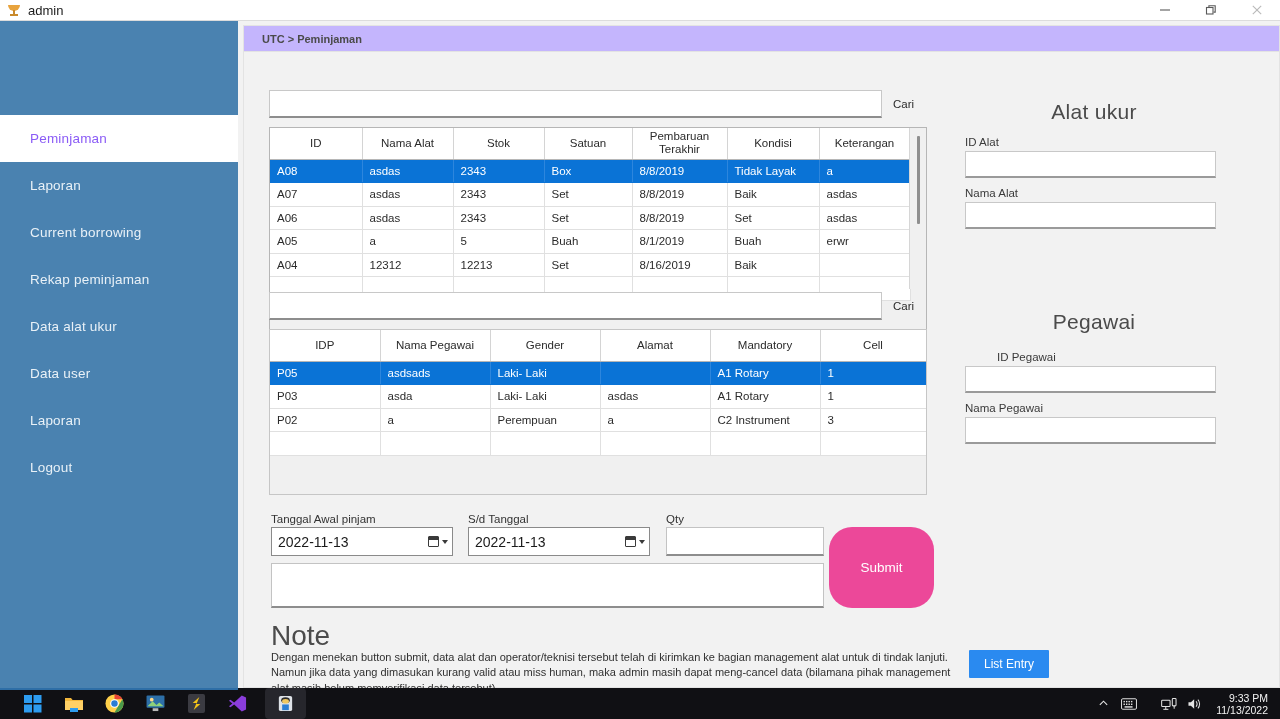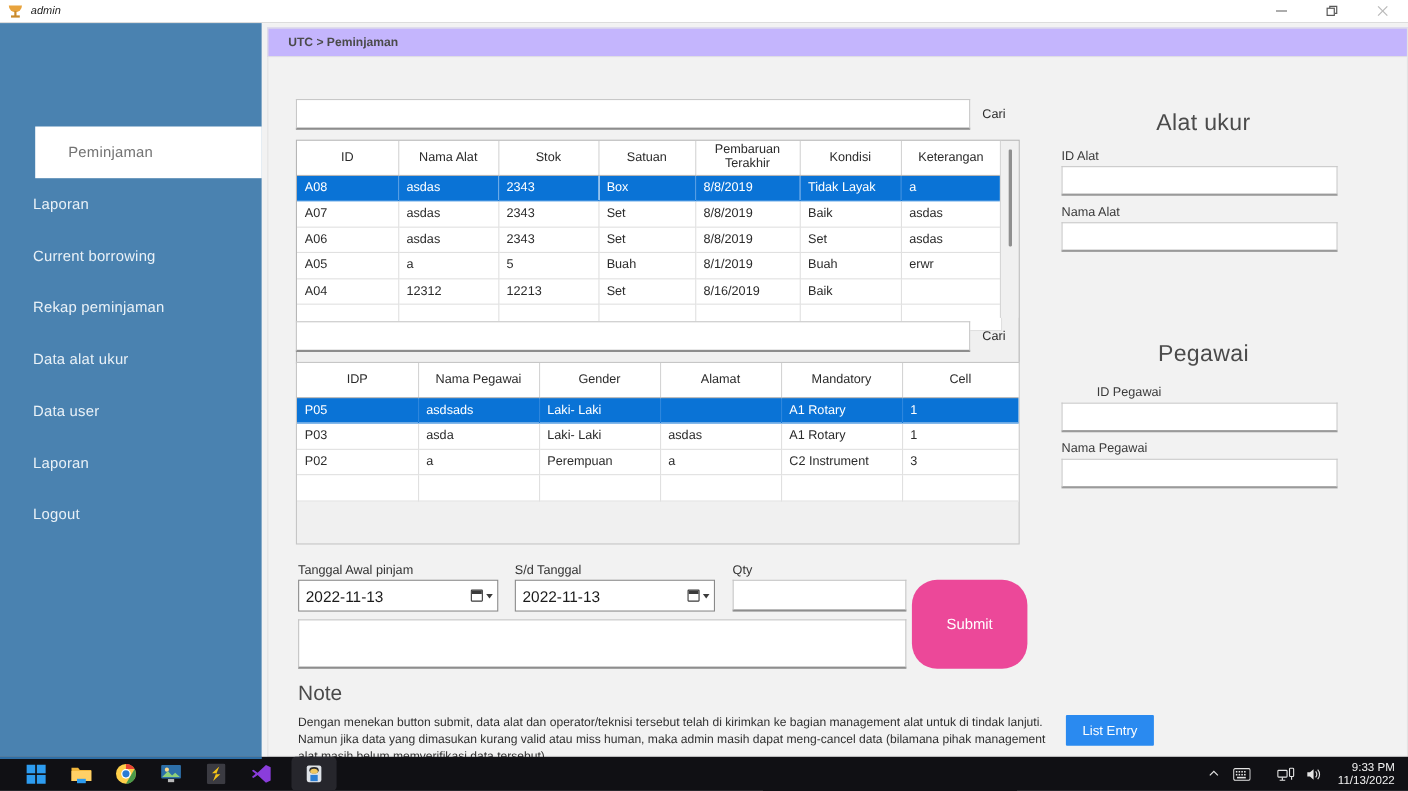--- a/index.html
+++ b/index.html
@@ -23,39 +23,39 @@
   .app-glyph .cup {
     position: absolute; left: 1px; top: 2px; width: 12px; height: 6px;
     background: #e8a33d; border-radius: 0 0 6px 6px;
   }
   .app-glyph .stem {
     position: absolute; left: 6px; top: 7px; width: 2px; height: 5px; background: #c98a2c;
   }
   .app-glyph .base {
     position: absolute; left: 3px; top: 11px; width: 8px; height: 2px; background: #c98a2c;
   }
-  #title-text { font-size: 10px; color: #1b1b1b; font-style: italic; }
+  #title-text { font-size: 13px; color: #1b1b1b; }
   #win-controls { margin-left: auto; display: flex; height: 21px; }
   .wbtn {
     width: 46px; height: 21px; display: flex; align-items: center; justify-content: center;
   }
   .wbtn svg { display: block; }
 
   
   #sidebar {
     position: absolute; left: 0; top: 21px; width: 238px; height: 667px;
     background: #4a82b0;
   }
   .side-item {
     height: 47px; display: flex; align-items: center;
     padding-left: 30px;
     font-size: 13.5px; color: #e9f1f7; letter-spacing: .2px;
   }
   .side-item.active {
-    background: #ffffff; color: #737373; margin-left: 32px;
+    background: #ffffff; color: #8b5cf6;
   }
 
   
   #main {
     position: absolute; left: 238px; top: 21px; width: 1042px; height: 667px;
     background: #f2f2f2;
   }
   #breadcrumb-bar {
     position: absolute; left: 5px; top: 4px; width: 1037px; height: 27px;
     background: #c4b5fd; border: 1px solid #e3e3e3;
@@ -140,21 +140,21 @@
   .plain-box {
     position: absolute; background: #ffffff;
     border: 1px solid #c3c3c3; border-bottom: 2px solid #8d8d8d;
   }
   #submit-btn {
     position: absolute; background: #ec4899; color: #ffffff;
     display: flex; align-items: center; justify-content: center;
     font-size: 13.5px;
     border-radius: 23px;
   }
-  #note-title { position: absolute; font-size: 19px; color: #4b4b4b; }
+  #note-title { position: absolute; font-size: 28px; color: #4b4b4b; }
   #note-text {
     position: absolute; font-size: 11px; color: #303030; line-height: 15.3px;
   }
   #list-entry-btn {
     position: absolute; background: #2a8af0; color: #ffffff;
     display: flex; align-items: center; justify-content: center;
     font-size: 12px; border-radius: 1px;
   }
 
   

